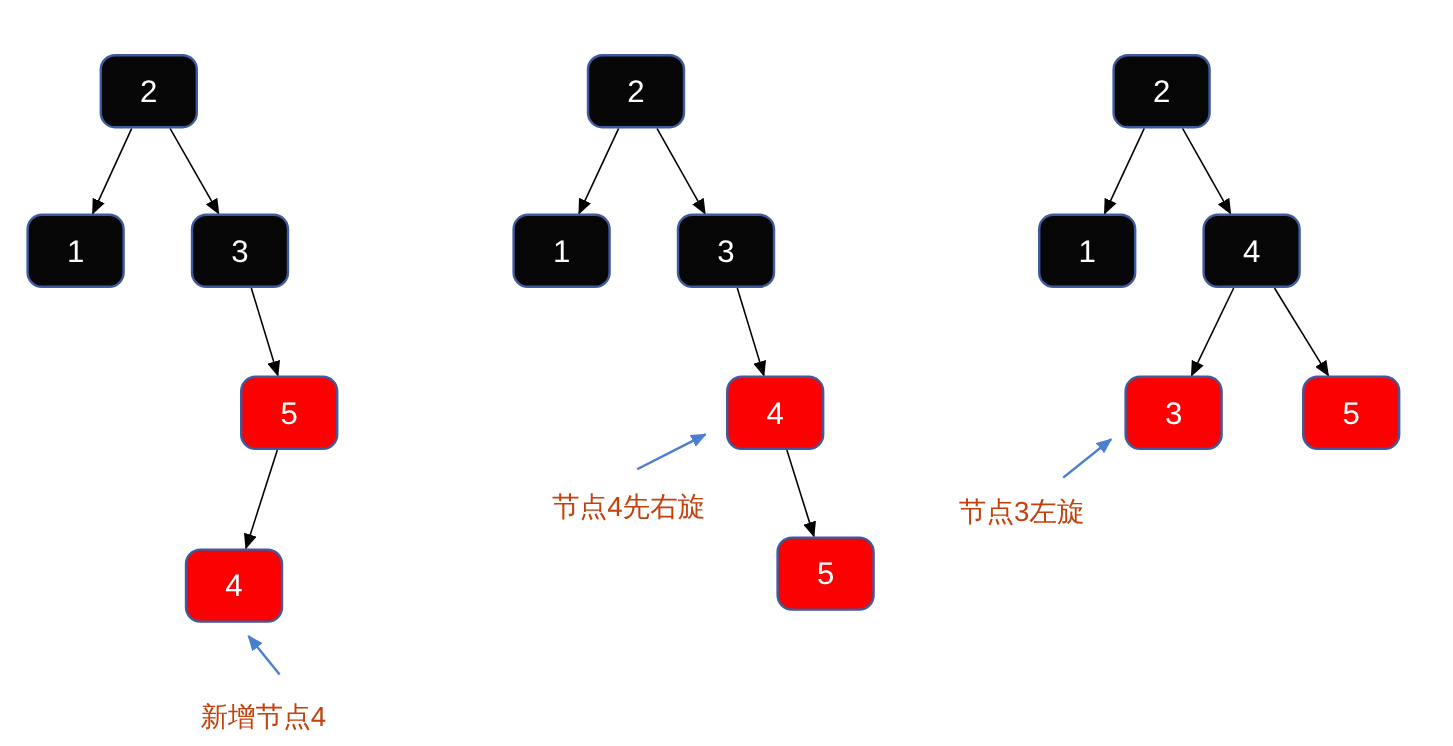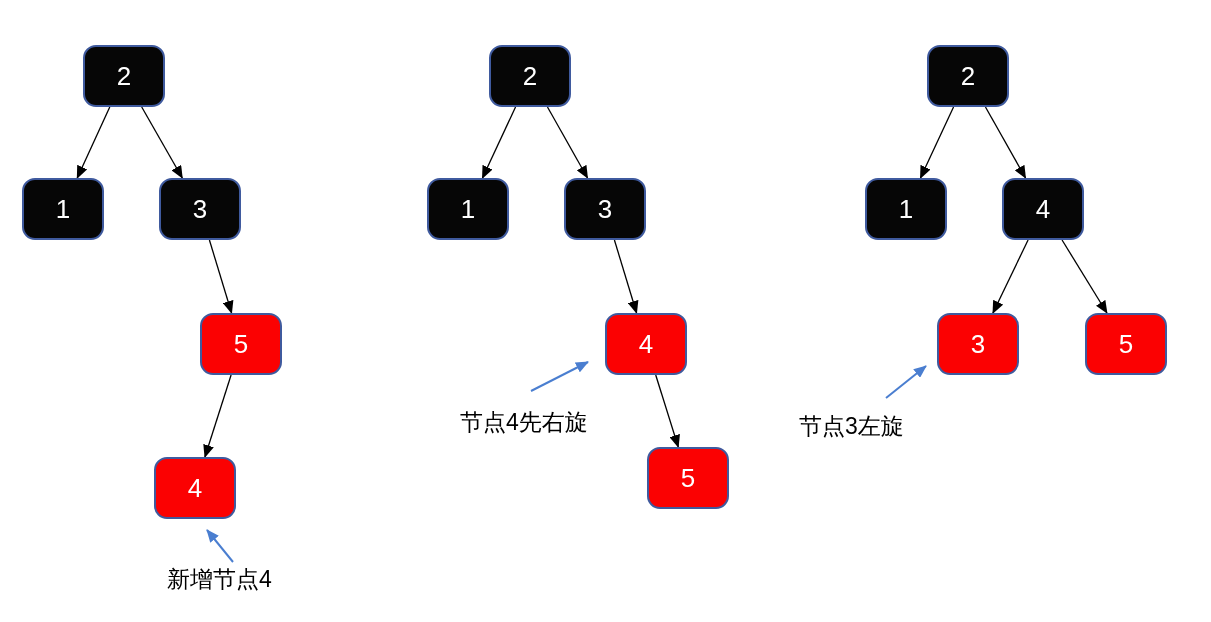--- a/index.html
+++ b/index.html
@@ -34,21 +34,21 @@
     justify-content: center;
     color: #ffffff;
     font-size: 26px;
     line-height: 1;
     user-select: none;
   }
   .node.black { background: #060606; }
   .node.red   { background: #fb0102; }
   .annotation-label {
     position: absolute;
-    color: #000000;
+    color: #c2410c;
     font-size: 23px;
     line-height: 1.2;
     white-space: nowrap;
   }
 </style>
 </head>
 <body>
 
 <div class="canvas">
   <svg class="edge-layer" id="edge-layer" viewBox="0 0 1211 622" xmlns="http://www.w3.org/2000/svg">
@@ -85,21 +85,21 @@
       </div>
       <div class="node black" style="left: 159px; top: 178px;">
         <span>3</span>
       </div>
       <div class="node red" style="left: 200px; top: 313px;">
         <span>5</span>
       </div>
       <div class="node red" style="left: 154px; top: 457px;">
         <span>4</span>
       </div>
-      <div class="annotation-label" style="left: 167px; top: 566px;">新增节点4</div>
+      <div class="annotation-label" style="left: 167px; top: 584px;">新增节点4</div>
       <div class="node black" style="left: 489px; top: 45px;">
         <span>2</span>
       </div>
       <div class="node black" style="left: 427px; top: 178px;">
         <span>1</span>
       </div>
       <div class="node black" style="left: 564px; top: 178px;">
         <span>3</span>
       </div>
       <div class="node red" style="left: 605px; top: 313px;">

